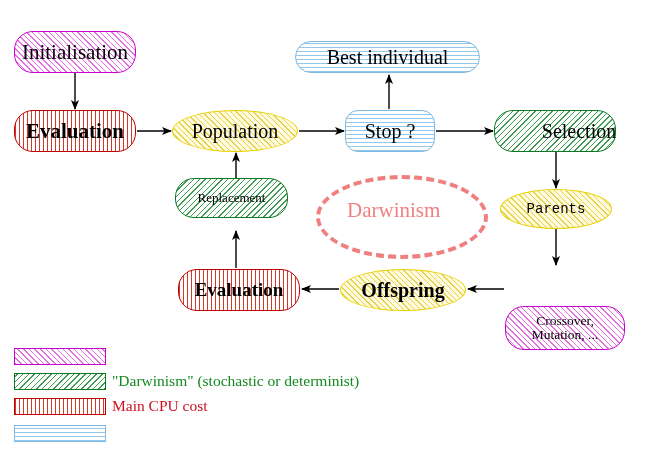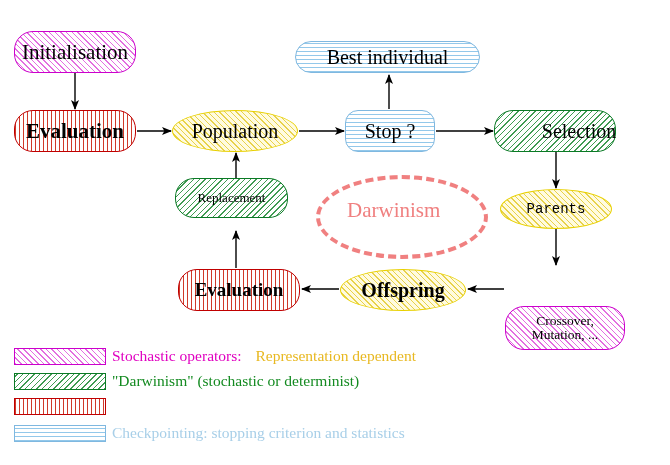--- a/index.html
+++ b/index.html
@@ -121,26 +121,22 @@
 <div class="node hatch-green" style="left:175px;top:178px;width:113px;height:40px;font-size:13px;">
   <span>Replacement</span>
 </div>
 
 <div class="dashed-ellipse" style="left:316px;top:175px;width:164px;height:76px;"></div>
 <div class="gen-text" style="left:347px;top:198px;font-size:21px;">Darwinism</div>
 
 <div id="legend">
 
   <div class="sw hatch-magenta" style="top:8px;"></div>
-  <div class="lgtxt" style="top:7px;">
-    <span class="c-magenta">Stochastic operators:</span>
-    <span class="c-gold" style="margin-left:10px;">Representation dependent</span>
-  </div>
 
   <div class="sw hatch-green" style="top:33px;"></div>
   <div class="lgtxt c-green" style="top:32px;">"Darwinism" (stochastic or determinist)</div>
 
   <div class="sw hatch-red" style="top:58px;"></div>
+  <div class="lgtxt c-red" style="top:57px;">Main CPU cost</div>
 
   <div class="sw hatch-blue" style="top:85px;"></div>
-  <div class="lgtxt c-blue" style="top:84px;">Checkpointing: stopping criterion and statistics</div>
 
 </div>
 
 </body></html>

